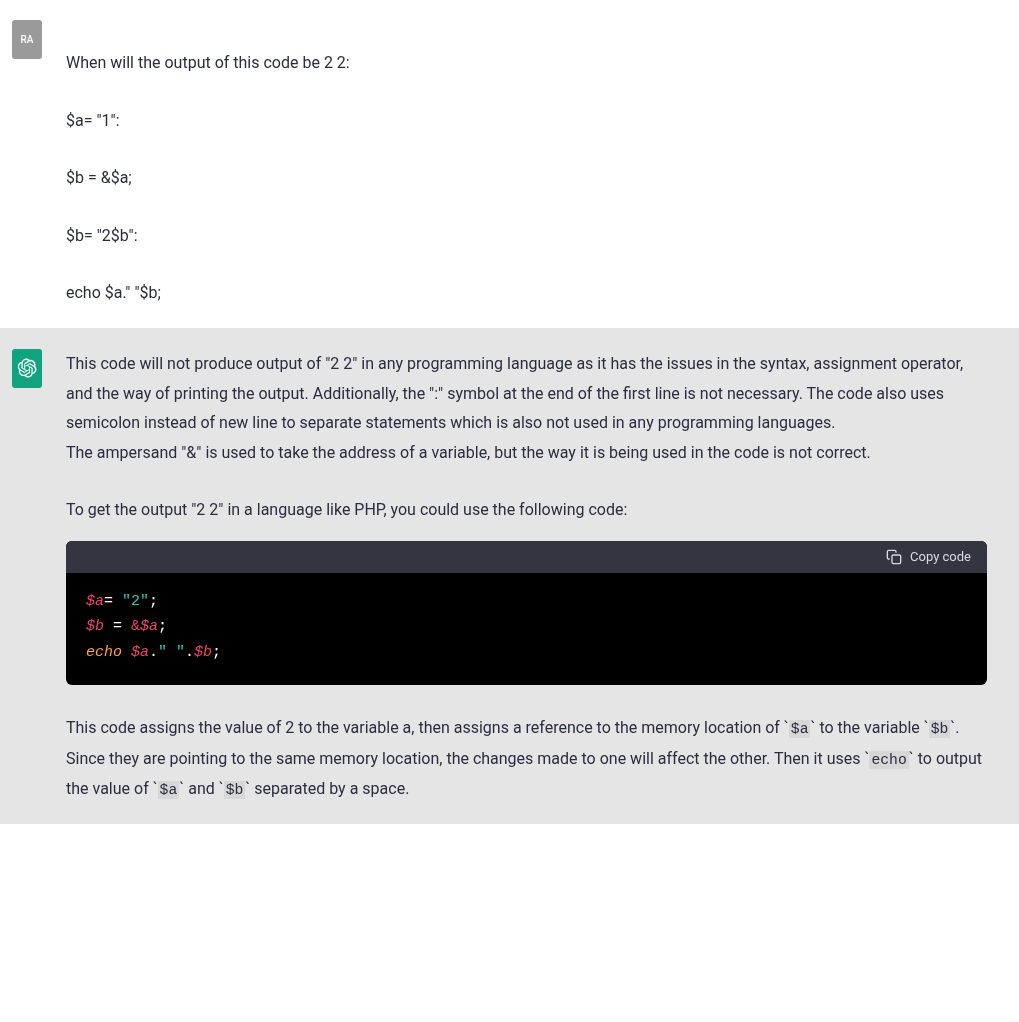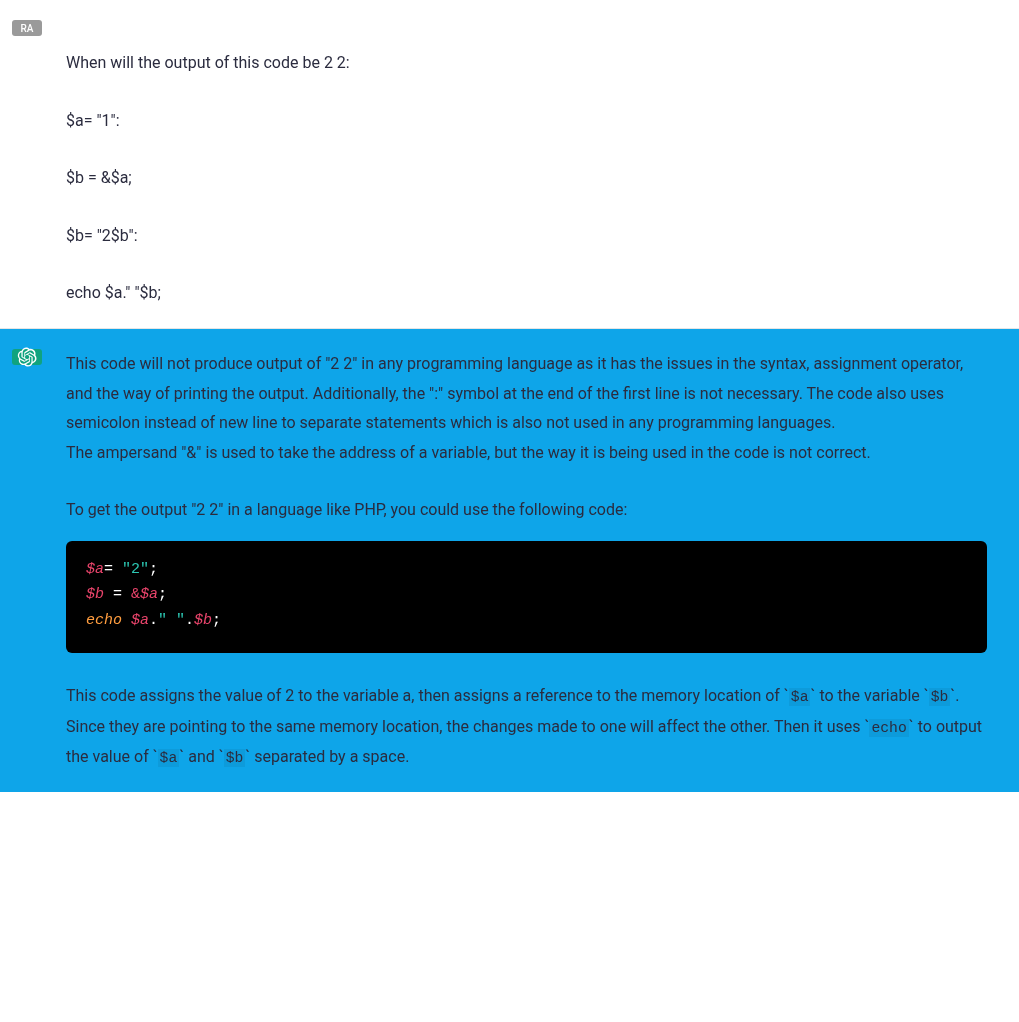--- a/index.html
+++ b/index.html
@@ -17,25 +17,25 @@
     .message {
       display: flex;
       padding: 20px 12px;
       gap: 24px;
     }
     .message-user {
       background: #ffffff;
       border-bottom: 1px solid #e5e5e5;
     }
     .message-assistant {
-      background: #0ea5e9;
+      background: #e5e5e5;
     }
     .avatar {
       width: 30px;
-      height: 16px;
+      height: 39px;
       border-radius: 3px;
       flex-shrink: 0;
       display: flex;
       align-items: center;
       justify-content: center;
       font-size: 10px;
       font-weight: 500;
       color: #ffffff;
     }
     .avatar-user {
@@ -145,20 +145,29 @@
       <path d="M37.5 16.8c.9-2.7.6-5.6-.8-8.1-2.1-3.7-6.4-5.6-10.5-4.7C24.3 2 21.7.8 19 .8c-4.3 0-8.1 2.8-9.4 6.8-2.8.6-5.2 2.3-6.6 4.8-2.2 3.7-1.7 8.4 1.2 11.6-.9 2.7-.6 5.6.8 8.1 2.1 3.7 6.4 5.6 10.5 4.7 1.8 2 4.4 3.2 7.2 3.2 4.3 0 8.1-2.8 9.4-6.8 2.8-.6 5.2-2.3 6.6-4.8 2.1-3.7 1.6-8.4-1.2-11.6zM22.6 37.3c-1.7 0-3.3-.6-4.6-1.7l.2-.1 7.6-4.4c.4-.2.6-.6.6-1.1v-10.7l3.2 1.9v8.9c.1 3.9-3.1 7.2-7 7.2zM7.2 30.7c-.8-1.5-1.2-3.2-.8-4.8l.2.1 7.6 4.4c.4.2.9.2 1.2 0l9.3-5.4v3.7l-7.7 4.5c-3.4 1.9-7.8.8-9.8-2.5zM5.2 14c.8-1.5 2.2-2.6 3.8-3.1v9.1c0 .4.2.9.6 1.1l9.3 5.4-3.2 1.9-7.7-4.4c-3.4-2.1-4.6-6.5-2.8-10zm26.5 6.2l-9.3-5.4 3.2-1.9 7.7 4.4c3.4 2 4.6 6.3 2.6 9.7-.8 1.5-2.2 2.6-3.8 3.1v-9.1c.1-.1-.1-.5-.4-.8zm3.2-4.8l-.2-.1-7.6-4.4c-.4-.2-.9-.2-1.2 0L16.6 16.3v-3.7l7.7-4.5c3.4-2 7.8-.8 9.7 2.6.9 1.4 1.2 3.1.9 4.7zM14.8 21.9l-3.2-1.9v-8.9c0-3.9 3.2-7.2 7.2-7.2 1.7 0 3.3.6 4.6 1.7l-.2.1-7.6 4.4c-.4.2-.6.6-.6 1.1l-.2 10.7zm1.8-3.8l4.1-2.4 4.1 2.4v4.8l-4.1 2.4-4.1-2.4v-4.8z" fill="#fff"></path>
     </svg>
   </div>
   <div class="content">
     <p>This code will not produce output of "2 2" in any programming language as it has the issues in the syntax, assignment operator, and the way of printing the output. Additionally, the ":" symbol at the end of the first line is not necessary. The code also uses semicolon instead of new line to separate statements which is also not used in any programming languages.</p>
     <p>The ampersand "&amp;" is used to take the address of a variable, but the way it is being used in the code is not correct.</p>
     <div class="para-gap"></div>
     <p>To get the output "2 2" in a language like PHP, you could use the following code:</p>
 
     <div class="code-block">
+      <div class="code-header">
+        <button class="copy-btn">
+          <svg viewBox="0 0 24 24" fill="none" stroke="currentColor" stroke-width="2" stroke-linecap="round" stroke-linejoin="round">
+            <rect x="9" y="9" width="13" height="13" rx="2" ry="2"></rect>
+            <path d="M5 15H4a2 2 0 0 1-2-2V4a2 2 0 0 1 2-2h9a2 2 0 0 1 2 2v1"></path>
+          </svg>
+          <span>Copy code</span>
+        </button>
+      </div>
       <div class="code-body" id="code-body">
           <div><span class="tok-var">$a</span><span class="tok-op">= </span><span class="tok-str">"2"</span><span class="tok-punc">;</span></div>
           <div><span class="tok-var">$b</span><span class="tok-op"> = </span><span class="tok-amp">&amp;</span><span class="tok-var">$a</span><span class="tok-punc">;</span></div>
           <div><span class="tok-echo">echo</span><span class="tok-op"> </span><span class="tok-var">$a</span><span class="tok-dot">.</span><span class="tok-str">" "</span><span class="tok-dot">.</span><span class="tok-var">$b</span><span class="tok-punc">;</span></div>
         </div>
     </div>
 
     <p id="p5">This code assigns the value of 2 to the variable a, then assigns a reference to the memory location of `<span class="inline-code">$a</span>` to the variable `<span class="inline-code">$b</span>`. Since they are pointing to the same memory location, the changes made to one will affect the other. Then it uses `<span class="inline-code">echo</span>` to output the value of `<span class="inline-code">$a</span>` and `<span class="inline-code">$b</span>` separated by a space.</p>
   </div>
 </div>

